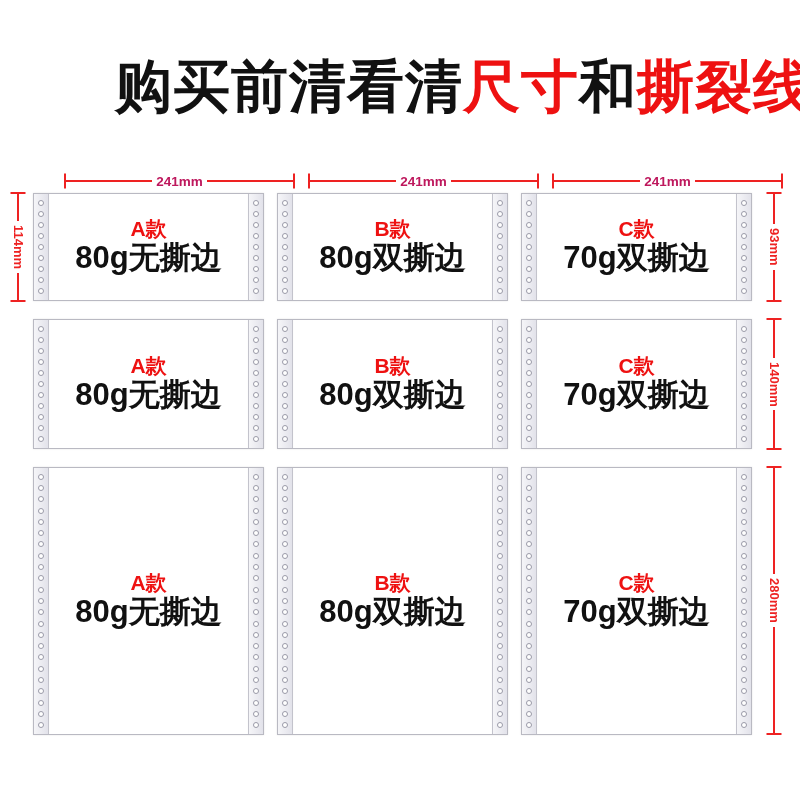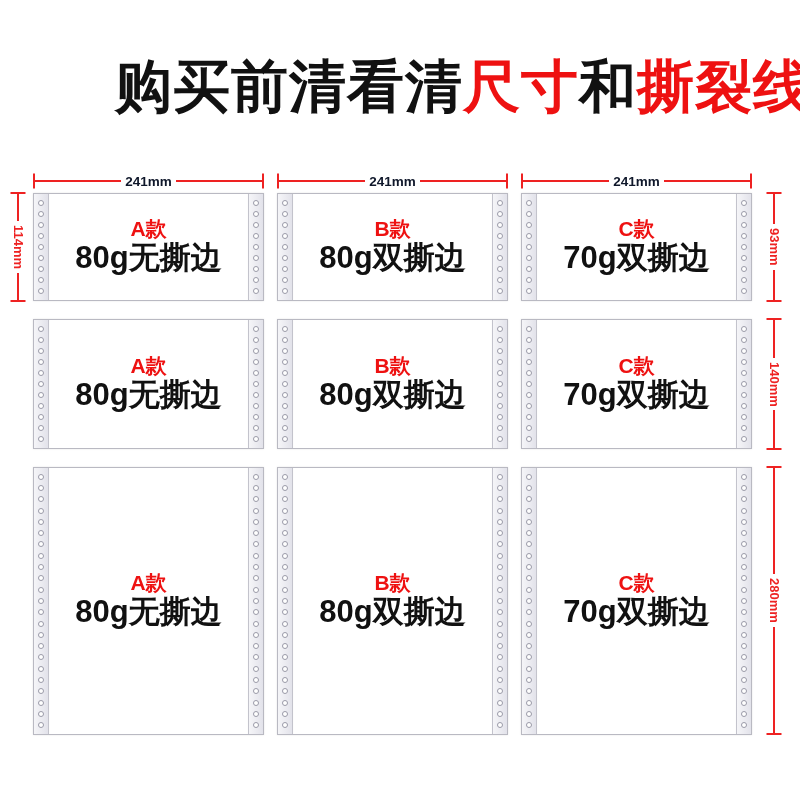--- a/index.html
+++ b/index.html
@@ -32,27 +32,28 @@
     line-height: 1.08;
     white-space: nowrap;
     color: #111111;
   }
   .title .red { color: #ee1111; }
 
   
   .dim-h {
     position: absolute;
     height: 18px;
-    color: #0f172a;
+    color: #be185d;
     font-size: 13.5px;
     font-weight: bold;
     display: flex;
     align-items: center;
     justify-content: center;
     white-space: nowrap;
+    margin-left: 31px;
   }
   .dim-h .bar {
     position: absolute;
     top: 50%;
     transform: translateY(-50%);
     height: 2px;
     background: #ee2222;
   }
   .dim-h .cap {
     position: absolute;

